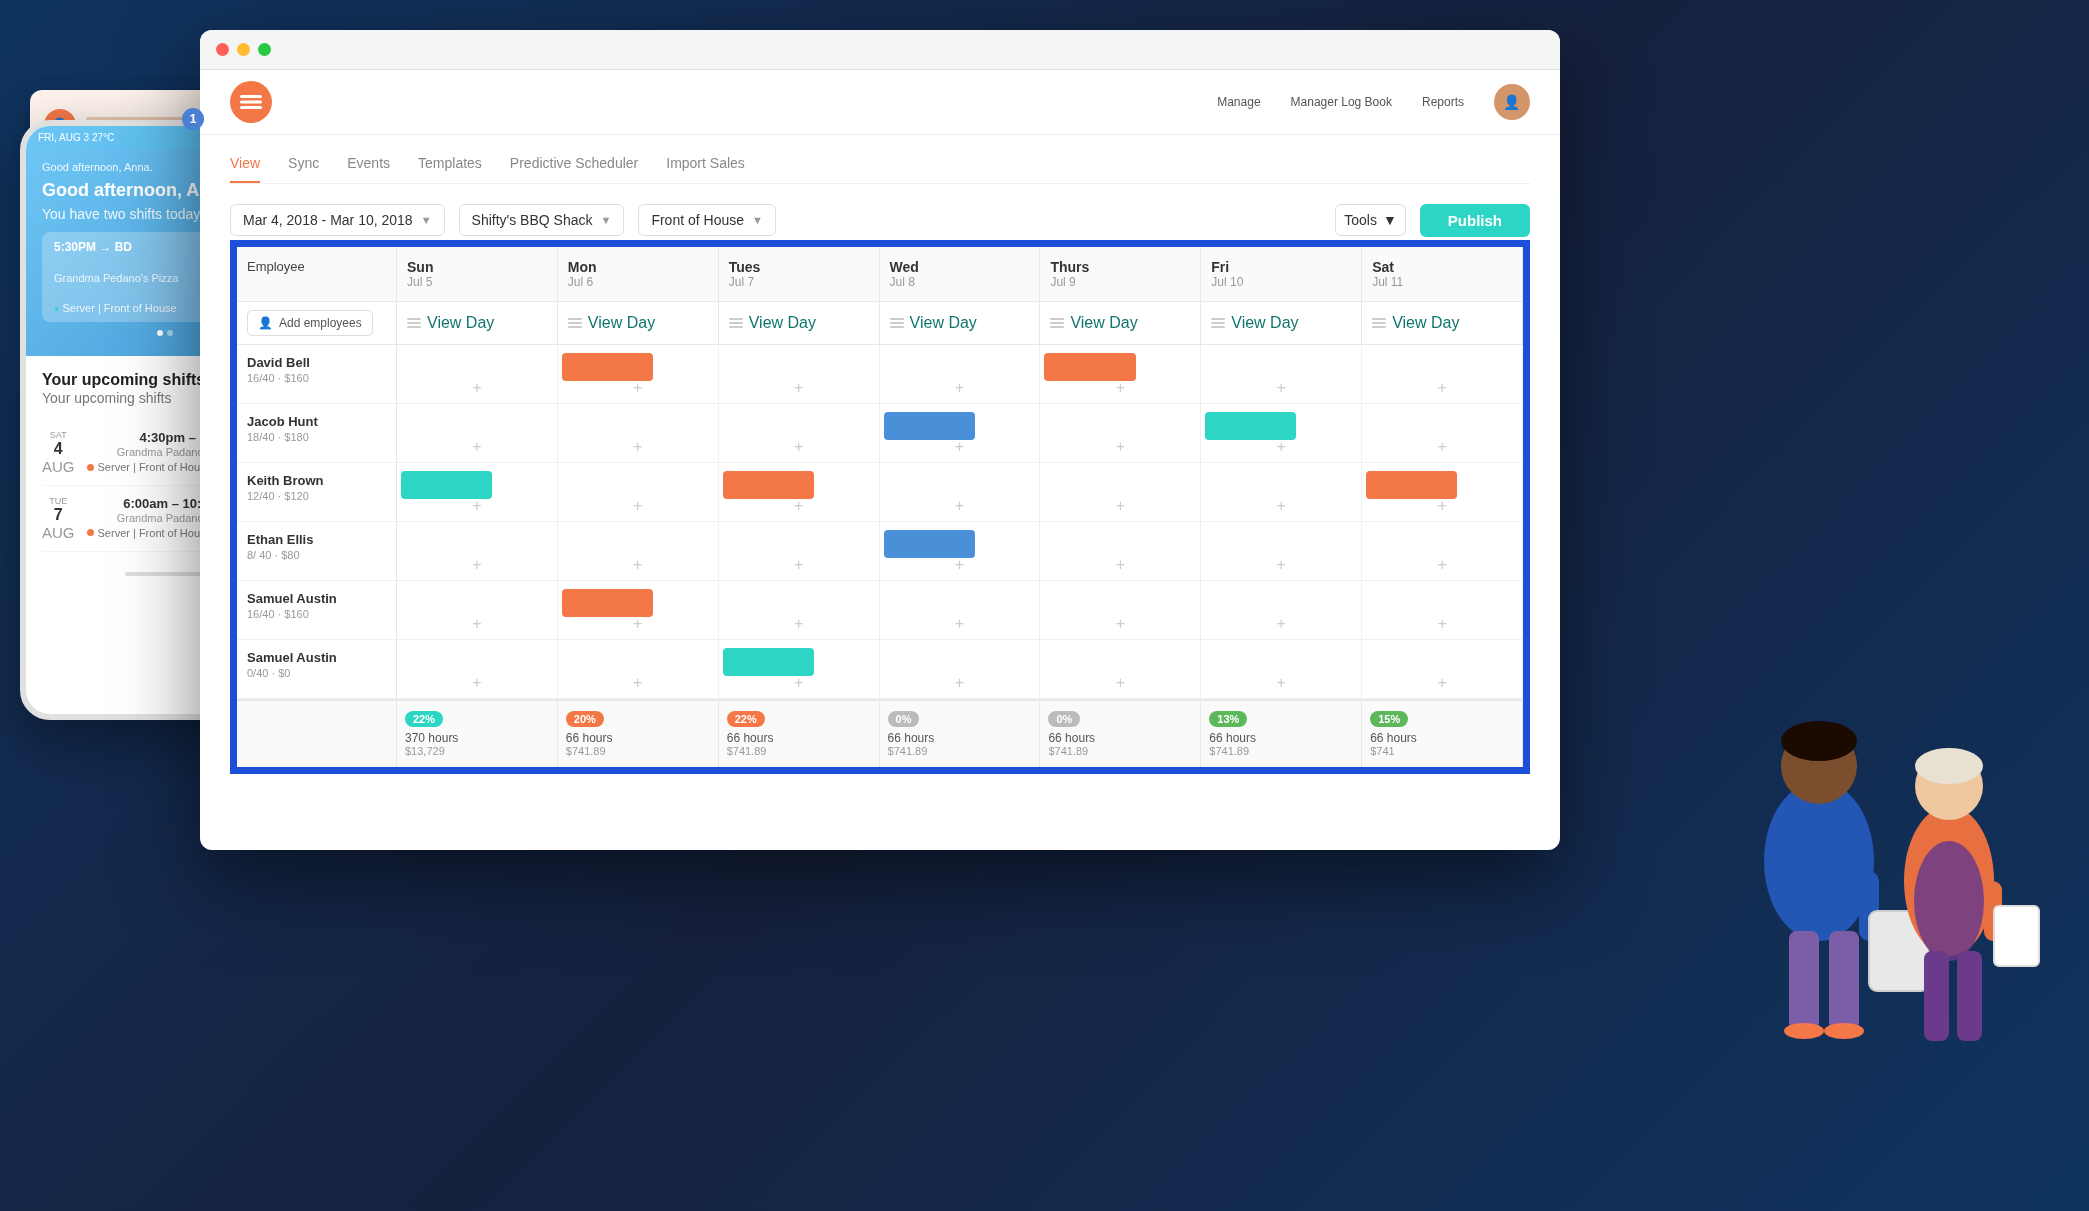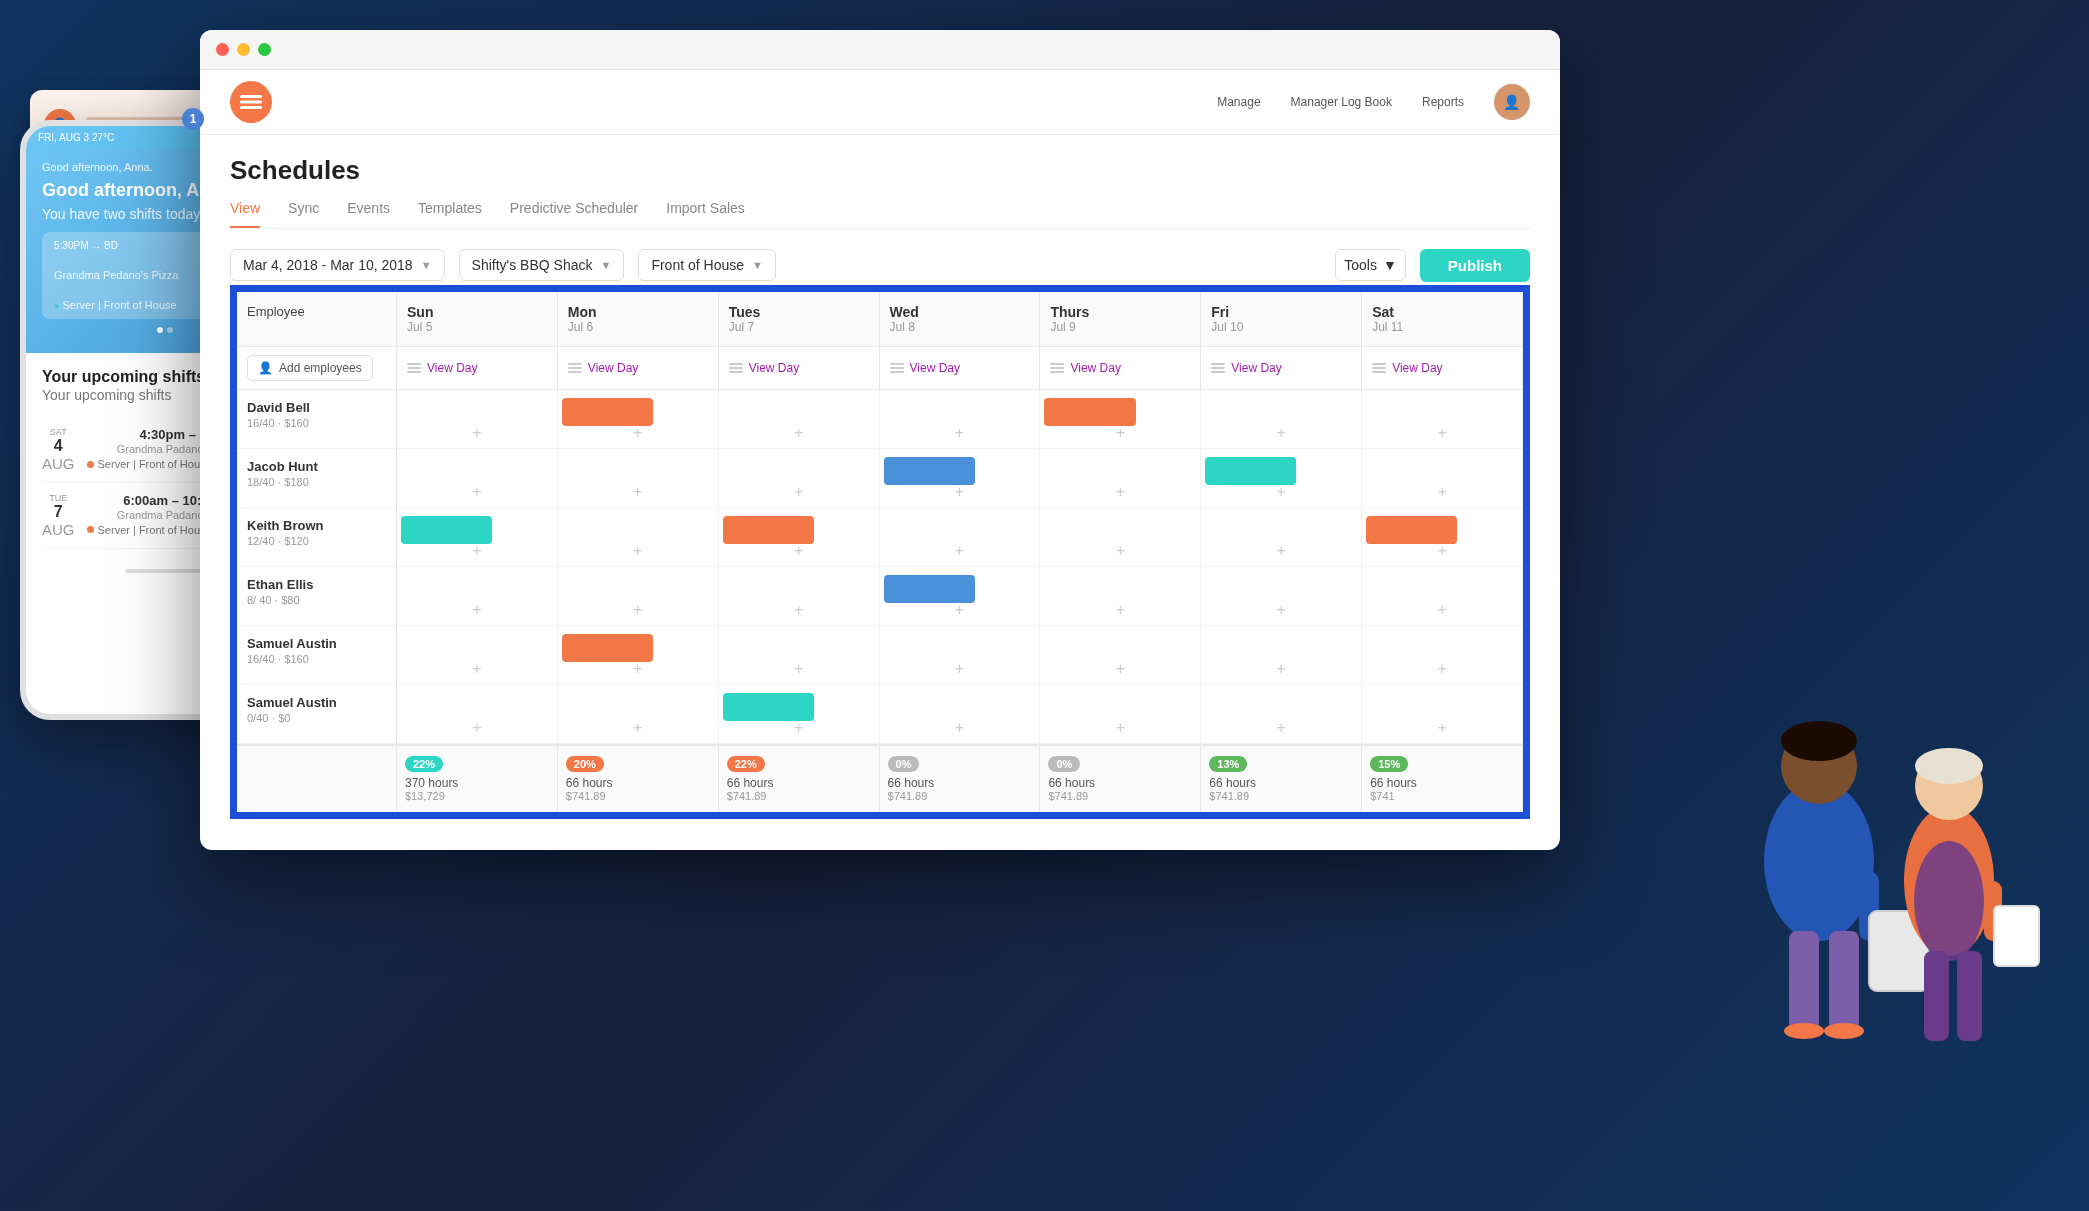--- a/index.html
+++ b/index.html
@@ -235,22 +235,22 @@
       cursor: pointer;
       background: #fff;
     }
 
     .view-day-cell {
       padding: 8px 10px;
       border-right: 1px solid #e8e8e8;
       display: flex;
       align-items: center;
       gap: 6px;
-      font-size: 12px;
-      color: #a21caf;
+      font-size: 16px;
+      color: #0f766e;
       cursor: pointer;
     }
 
     .view-day-lines {
       display: flex;
       flex-direction: column;
       gap: 2px;
     }
 
     .vd-line {
@@ -406,22 +406,22 @@
       background: rgba(255,255,255,0.25);
       border-radius: 8px;
       padding: 8px 12px;
       margin-top: 10px;
       display: flex;
       justify-content: space-between;
       align-items: center;
     }
 
     .shift-time {
-      font-size: 10px;
-      font-weight: 400;
+      font-size: 12px;
+      font-weight: 700;
     }
 
     .shift-location {
       font-size: 11px;
       opacity: 0.85;
       margin-top: 18px;
     }
 
     .shift-dots {
       display: flex;
@@ -715,21 +715,20 @@
     </div>
     <div class="nav-links">
       <a class="nav-link">Manage</a>
       <a class="nav-link">Manager Log Book</a>
       <a class="nav-link">Reports</a>
       <div class="nav-avatar">👤</div>
     </div>
   </div>
 
   <div class="app-content">
-    <h1 class="page-title">Schedules</h1>
 
     <div class="tabs">
       <div class="tab active">View</div>
       <div class="tab">Sync</div>
       <div class="tab">Events</div>
       <div class="tab">Templates</div>
       <div class="tab">Predictive Scheduler</div>
       <div class="tab">Import Sales</div>
     </div>
 

